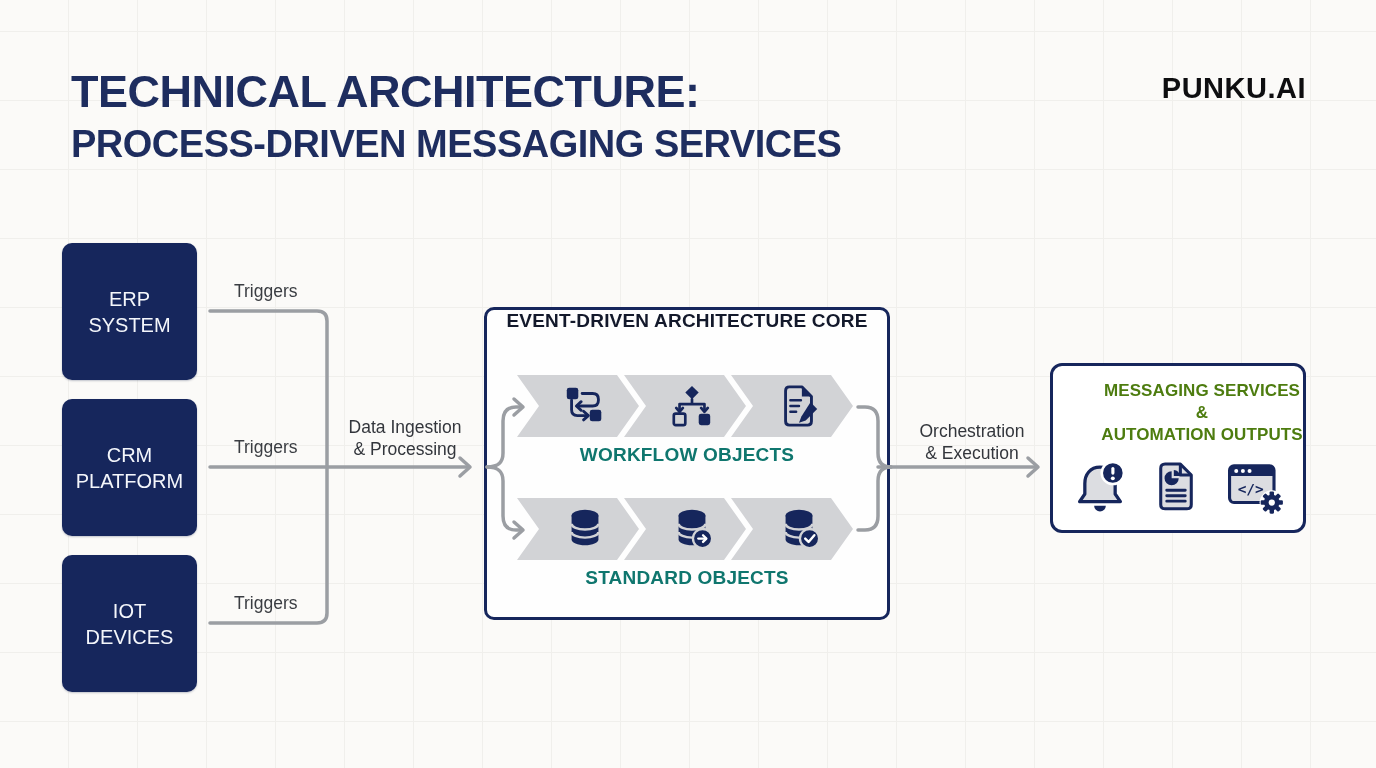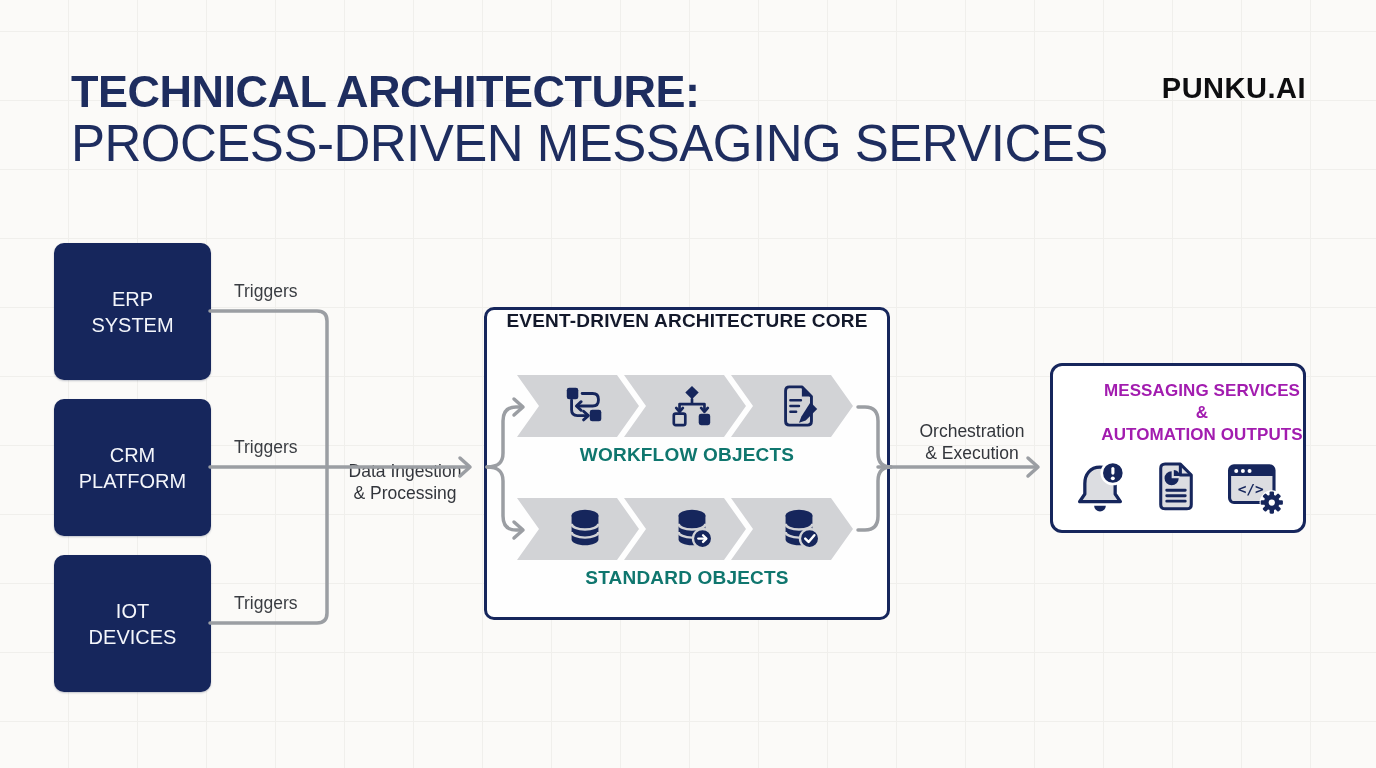--- a/index.html
+++ b/index.html
@@ -15,54 +15,54 @@
       linear-gradient(#f0efec 1px, transparent 1px),
       linear-gradient(90deg, #f0efec 1px, transparent 1px);
     background-size:69px 69px, 69px 69px;
     background-position:0 31px, 68px 0;
     position:relative;
   }
   .abs{position:absolute;}
   
   .title{left:71px;top:66px;color:var(--title);line-height:52px;letter-spacing:-0.5px;z-index:1;}
   .title .l1{font-size:45px;font-weight:600;}
-  .title .l2{font-size:51px;font-weight:400;}
+  .title .l2{font-size:38px;font-weight:700;}
   .logo{right:70px;top:72px;font-size:29px;font-weight:600;color:#0e0e10;letter-spacing:0.5px;z-index:1;}
   
   .srcbox{
-    left:54px;width:157px;height:137px;background:var(--navy);border-radius:10px;
+    left:62px;width:135px;height:137px;background:var(--navy);border-radius:10px;
     display:flex;align-items:center;justify-content:center;text-align:center;
     color:#f4f6fb;font-size:20px;font-weight:500;line-height:26px;white-space:pre-line;z-index:1;
     box-shadow:0 1px 2px rgba(20,30,70,.25);
   }
   .src-erp{top:243px;} .src-crm{top:399px;} .src-iot{top:555px;}
   .trigger{left:234px;font-size:17.5px;font-weight:500;color:#3a3d42;z-index:1;}
   .trig-erp{top:281px;} .trig-crm{top:437px;} .trig-iot{top:593px;}
   .flowlabel{width:150px;text-align:center;font-size:17.5px;font-weight:500;color:#33363c;
     line-height:22px;white-space:pre-line;z-index:1;}
-  .fl-ingest{left:330px;top:416px;margin-top:44px;} .fl-orch{left:897px;top:420px;}
+  .fl-ingest{left:330px;top:416px;} .fl-orch{left:897px;top:420px;}
   
   .corebox{left:484px;top:307px;width:406px;height:313px;background:#fefefe;
     border:3px solid var(--navy);border-radius:10px;z-index:1;}
   .coretitle{text-align:center;font-size:19px;font-weight:800;
     color:#13192b;letter-spacing:0.2px;}
   .rowlabel{left:484px;width:406px;text-align:center;font-size:19px;font-weight:800;
     color:#0f766e;letter-spacing:0.2px;z-index:2;}
   .rl-workflow{top:444px;} .rl-standard{top:567px;}
   .chevrow{left:517px;width:336px;height:62px;z-index:2;}
   .cr-workflow{top:375px;} .cr-standard{top:498px;}
   .chev{position:absolute;top:0;width:122px;height:62px;background:var(--chevron);
     clip-path:polygon(0 0,100px 0,122px 31px,100px 62px,0 62px,22px 31px);
     display:flex;align-items:center;justify-content:center;padding-left:14px;color:var(--navy);}
   .chev:nth-child(1){left:0;} .chev:nth-child(2){left:107px;} .chev:nth-child(3){left:214px;}
   
   .outbox{left:1050px;top:363px;width:256px;height:170px;background:#fff;
     border:3px solid var(--navy);border-radius:12px;z-index:1;}
   .outtitle{margin-top:14px;text-align:center;font-size:17px;font-weight:800;line-height:22px;
-    color:#a21caf;white-space:pre-line;letter-spacing:0.1px;margin-left:48px;}
+    color:#4d7c0f;white-space:pre-line;letter-spacing:0.1px;margin-left:48px;}
   .outicons{display:flex;justify-content:center;align-items:center;gap:24px;margin-top:13px;color:var(--navy);}
   
   .wires{left:0;top:0;z-index:3;pointer-events:none;}
   .wires path, .wires polyline{stroke:var(--connector);stroke-width:3.5;fill:none;
     stroke-linecap:round;stroke-linejoin:round;}
 </style>
 </head>
 <body>
 
 <div class="abs title">

